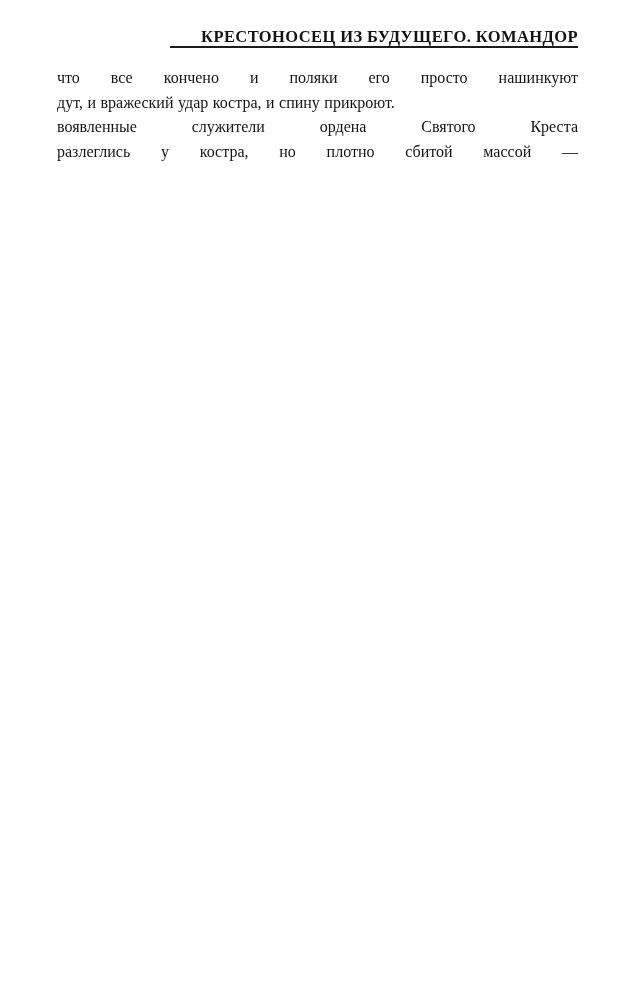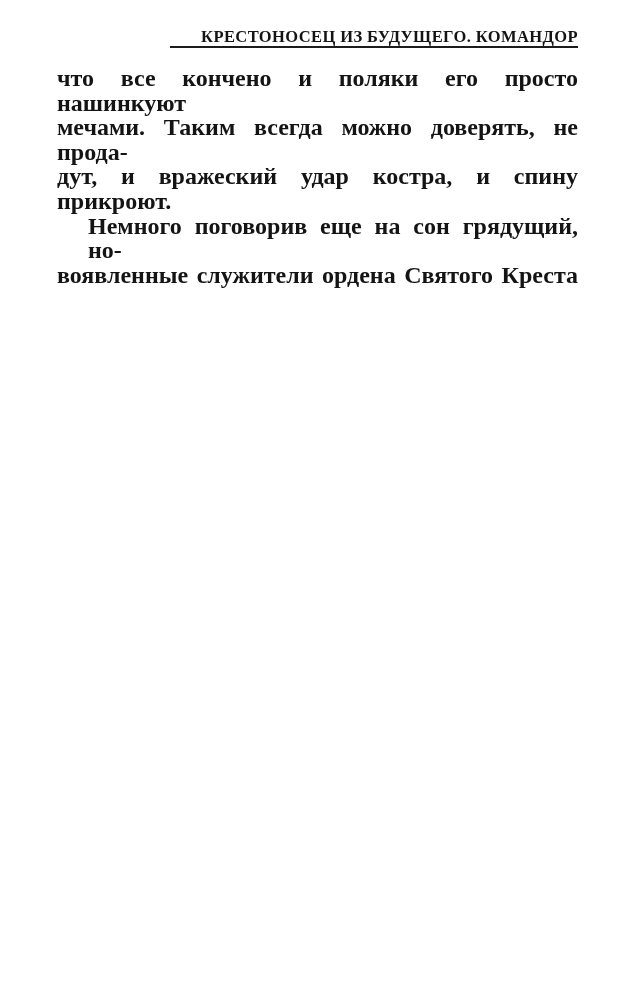--- a/index.html
+++ b/index.html
@@ -30,24 +30,23 @@
     left: 170px;
     width: 408px;
     height: 2px;
     background: #1c1c1c;
   }
   .body-text {
     position: absolute;
     top: 66px;
     left: 57px;
     width: 521px;
-    font-size: 24px;
+    font-size: 16px;
     line-height: 24.6px;
     color: #141414;
-    font-weight: bold;
   }
   .para {
     margin: 0;
   }
   .line {
     text-align: justify;
     text-align-last: justify;
     word-spacing: 0.5px;
   }
   .line.last {
@@ -59,23 +58,22 @@
 </style>
 </head>
 <body>
 
 <div class="page">
   <div class="running-header">КРЕСТОНОСЕЦ ИЗ БУДУЩЕГО. КОМАНДОР</div>
   <div class="header-rule"></div>
   <div class="body-text">
       <div class="para">
         <div class="line">что все кончено и поляки его просто нашинкуют</div>
-        <div class="line">мечами. Таким всегда можно доверять, не прода-</div>
         <div class="line last">дут, и вражеский удар костра, и спину прикроют.</div>
       </div>
       <div class="para">
-        <div class="line indent">Немного поговорив еще на сон грядущий, но-</div>
         <div class="line">воявленные служители ордена Святого Креста</div>
+        <div class="line">разлеглись у костра, но плотно сбитой массой —</div>
       </div>
       <div class="para">
       </div>
     </div>
 </div>
 
 </body></html>

